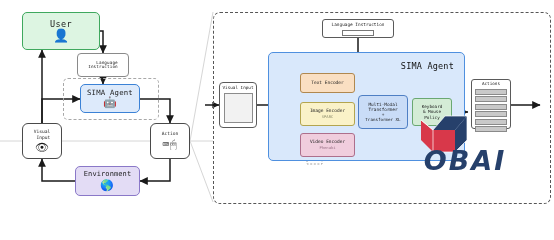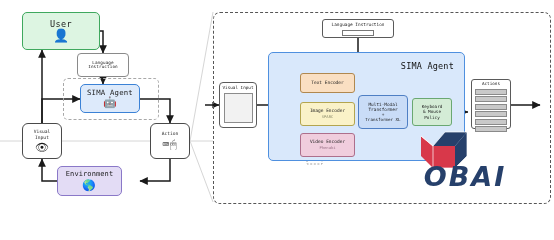--- a/index.html
+++ b/index.html
@@ -4,21 +4,21 @@
 <style>
   html,body{margin:0;padding:0;background:#ffffff;}
   body{width:554px;height:213px;position:relative;overflow:hidden;
        font-family:"DejaVu Sans Mono","Liberation Mono",monospace;}
   #root{position:absolute;left:0;top:0;width:554px;height:213px;}
 
   .node{position:absolute;box-sizing:border-box;display:flex;flex-direction:column;
         align-items:center;justify-content:center;text-align:center;
         border:1.2px solid #4a4a4a;border-radius:5px;background:#fff;
         color:#1a1a1a;line-height:1.05;}
-  .node .lbl{display:block;}
+  .node .lbl{display:block;text-align:right;}
   .node .ico{display:block;line-height:1;}
 
   
   #user{left:22px;top:12px;width:78px;height:38px;background:#ddf5e2;border-color:#3fa85e;border-width:1.4px;}
   #user .lbl{font-size:8.5px;letter-spacing:.4px;margin-bottom:1px;}
   #user .ico{font-size:13px;}
 
   #lang-instr-l{left:77px;top:53px;width:52px;height:24px;border-color:#8a8a8a;border-radius:4px;}
   #lang-instr-l .lbl{font-size:4.3px;letter-spacing:.1px;}
 
@@ -30,21 +30,21 @@
   #sima-l .ico{font-size:11px;}
 
   #visual-l{left:22px;top:123px;width:40px;height:36px;border-radius:6px;}
   #visual-l .lbl{font-size:4.6px;line-height:1.25;}
   #visual-l .ico{font-size:11px;margin-top:1px;}
 
   #action-l{left:150px;top:123px;width:40px;height:36px;border-radius:6px;}
   #action-l .lbl{font-size:4.6px;}
   #action-l .ico{font-size:11px;margin-top:2px;letter-spacing:1px;}
 
-  #env-l{left:57px;top:166px;width:65px;height:30px;background:#e3dcf5;border-color:#8a78c8;border-width:1.3px;}
+  #env-l{left:75px;top:166px;width:65px;height:30px;background:#e3dcf5;border-color:#8a78c8;border-width:1.3px;}
   #env-l .lbl{font-size:7px;letter-spacing:.1px;margin-bottom:1px;}
   #env-l .ico{font-size:11px;}
 
   
   #right-dash{position:absolute;left:213px;top:12px;width:336px;height:190px;
               border:1.4px dashed #565656;border-radius:7px;background:transparent;}
 
   #lang-instr-r{left:322px;top:19px;width:72px;height:19px;border-color:#5a5a5a;border-radius:3px;
                 justify-content:flex-start;padding-top:3px;}
   #lang-instr-r .lbl{font-size:4.4px;}
@@ -80,21 +80,21 @@
 
   #actions-r{left:471px;top:79px;width:40px;height:50px;border-color:#5a5a5a;border-radius:3px;
              justify-content:flex-start;padding-top:2px;}
   #actions-r .lbl{font-size:4.3px;margin-bottom:2px;}
   #actions-r .bars{display:flex;flex-direction:column;gap:1.5px;width:32px;}
   #actions-r .bars i{display:block;height:4px;border:1px solid #8a8a8a;background:#c9c9c9;}
 
   svg.wires{position:absolute;left:0;top:0;width:554px;height:213px;overflow:visible;}
 
   
-  #logo{position:absolute;left:389px;top:128px;width:152px;height:76px;}
+  #logo{position:absolute;left:389px;top:112px;width:152px;height:76px;}
   #logo svg{display:block;}
   #logo .cn{position:absolute;left:0;top:60px;width:152px;text-align:center;
             font-size:8px;color:#e03a3a;letter-spacing:2.5px;
             font-family:"DejaVu Sans","Liberation Sans",sans-serif;}
 </style>
 </head>
 <body>
 
 <div id="root">
 

